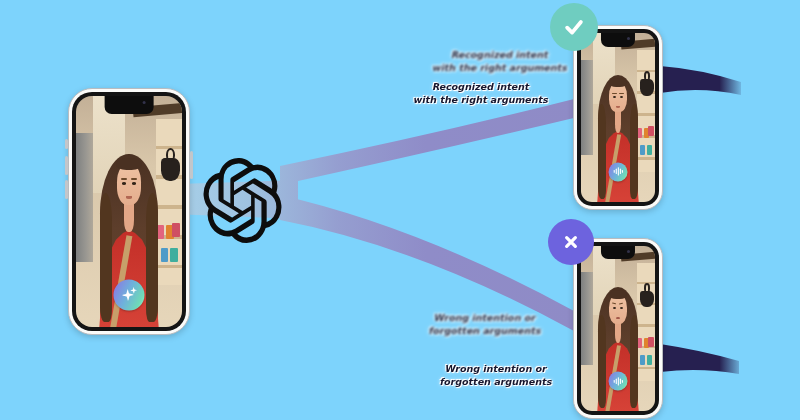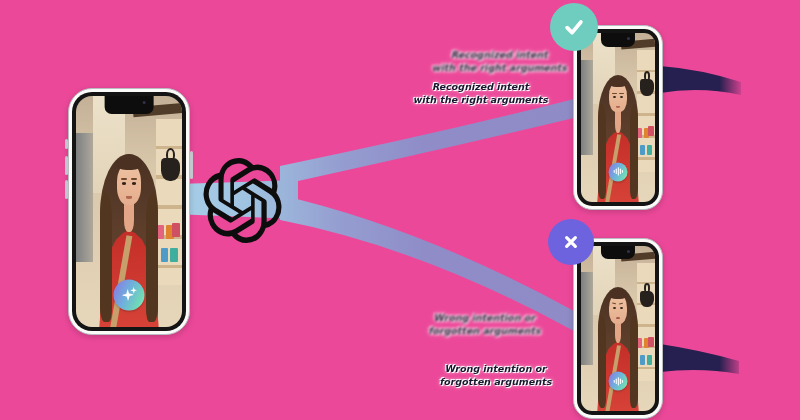--- a/index.html
+++ b/index.html
@@ -1,16 +1,16 @@
 <!DOCTYPE html>
 <html><head>
 <meta charset="utf-8">
 <style>
   html,body{margin:0;padding:0;background:#fff;}
-  .canvas{position:relative;width:800px;height:420px;background:#ec4899;overflow:hidden;
+  .canvas{position:relative;width:800px;height:420px;background:#7dd3fc;overflow:hidden;
           font-family:"DejaVu Sans",sans-serif;}
   
   .ribbons{position:absolute;inset:0;z-index:1;}
   
   .phone{position:absolute;background:#fbfbf9;border:1px solid #b9bcc0;padding:3px;
          box-sizing:border-box;z-index:2;box-shadow:0 2px 6px rgba(0,0,0,.18);}
   .phone-left{left:68px;top:88px;width:122px;height:247px;border-radius:24px;}
   .phone-sm{width:90px;height:185px;border-radius:19px;}
   .phone-top{left:573px;top:25px;}
   .phone-bottom{left:573px;top:238px;height:181px;}

